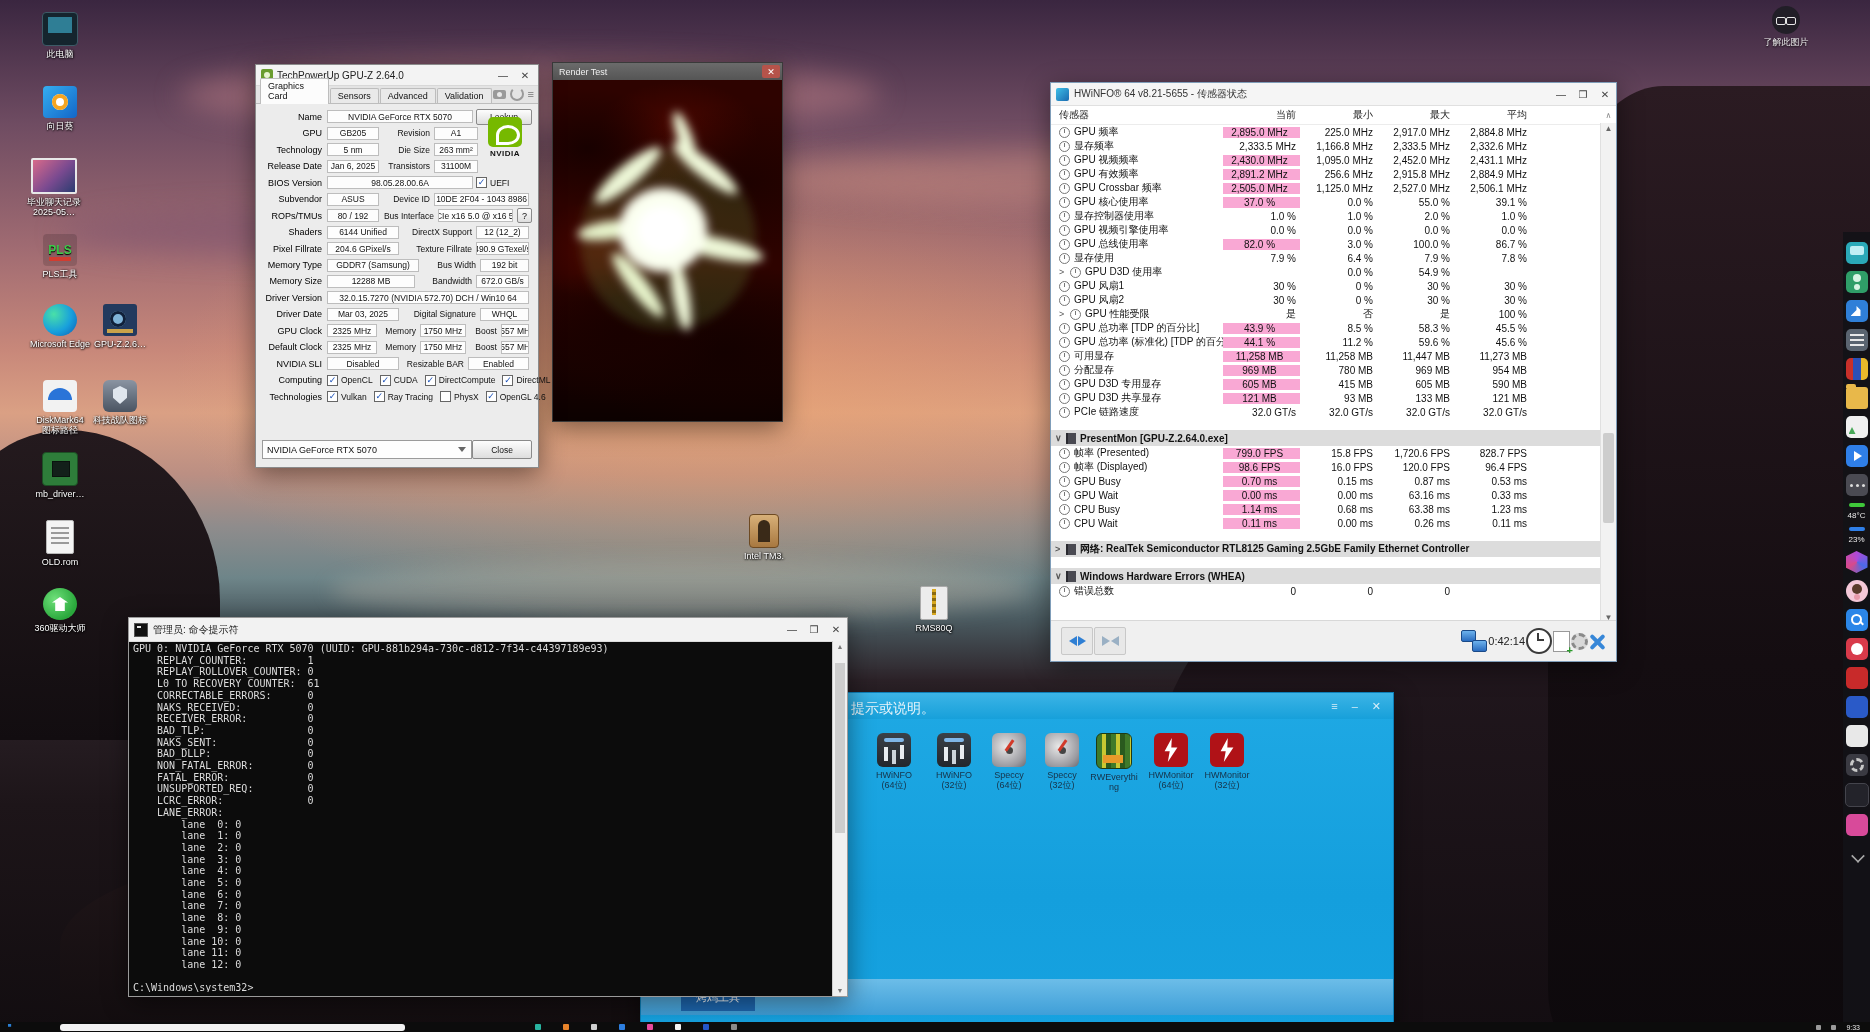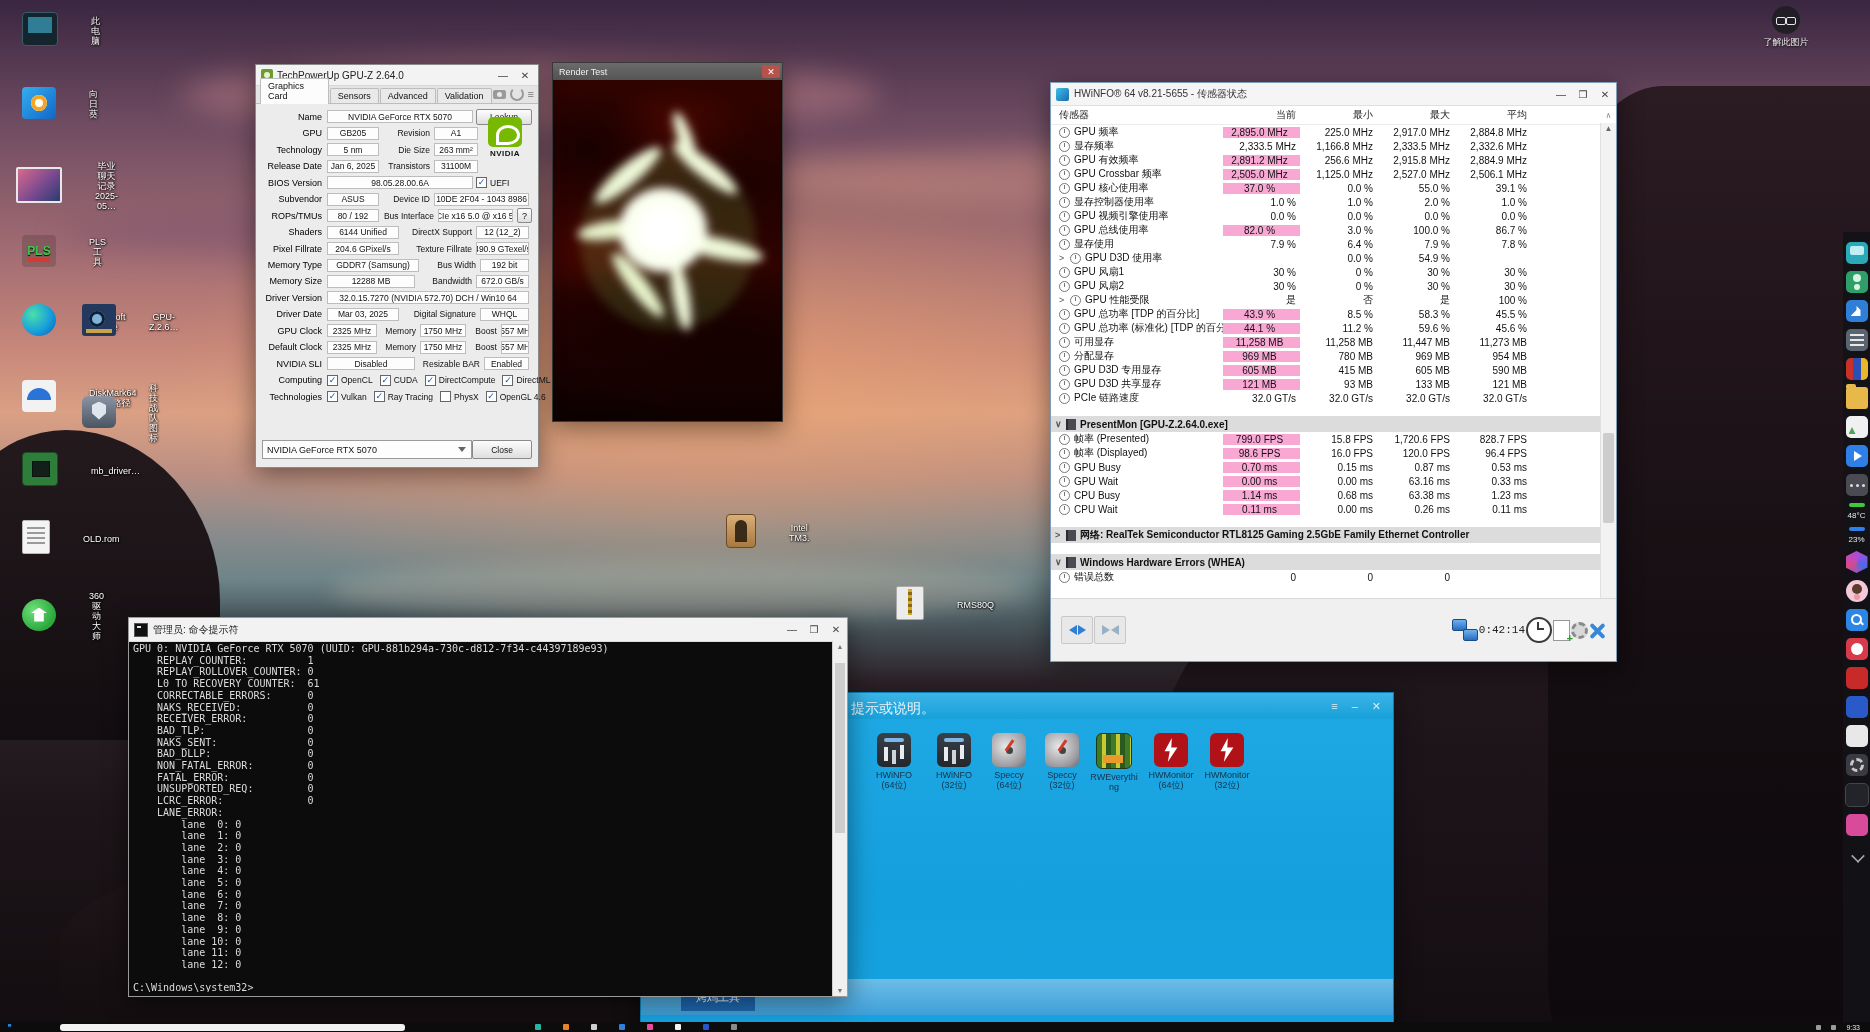--- a/index.html
+++ b/index.html
@@ -14,21 +14,21 @@
   #rock-mid{left:1150px;top:560px;width:420px;height:480px;background:linear-gradient(180deg,#241920,#130d11);border-radius:50% 40% 10% 10%;}
   #rock-bottom{left:60px;top:850px;width:720px;height:240px;background:linear-gradient(180deg,#201619,#0e0a0c);border-radius:40% 50% 0 0;}
   #rock-bottom2{left:700px;top:920px;width:700px;height:160px;background:linear-gradient(180deg,#1c1316,#0c080a);border-radius:50% 40% 0 0;}
   .cloud{position:absolute;border-radius:50%;filter:blur(14px);}
   #cloud1{left:180px;top:60px;width:700px;height:70px;background:rgba(206,138,142,.45);}
   #cloud2{left:760px;top:150px;width:620px;height:56px;background:rgba(226,158,138,.38);}
   #cloud3{left:60px;top:210px;width:520px;height:46px;background:rgba(120,80,110,.45);}
   #water-glint{position:absolute;left:330px;top:560px;width:700px;height:60px;background:rgba(220,200,180,.25);border-radius:50%;filter:blur(10px);}
 
   
-  .dicon{position:absolute;width:76px;display:flex;flex-direction:row;align-items:center;cursor:default;gap:33px;}
+  .dicon{position:absolute;width:76px;display:flex;flex-direction:column;align-items:center;cursor:default;}
   .dg{width:34px;height:32px;border-radius:4px;position:relative;flex:none;}
   .dlabel{margin-top:3px;font-size:9px;line-height:10px;color:#fff;text-align:center;text-shadow:0 1px 2px #000,1px 0 2px #000;}
   .dg-monitor{background:#15252e;border:1px solid #3d5a66;}
   .dg-monitor::after{content:"";position:absolute;left:5px;top:4px;right:5px;bottom:12px;background:#2f7e95;}
   .dg-sunflower{background:linear-gradient(135deg,#35aef0,#1266c8);}
   .dg-sunflower::after{content:"";position:absolute;left:9px;top:8px;width:16px;height:16px;border-radius:50%;background:#fff;box-shadow:inset 0 0 0 4px #f4a522;}
   .dg-photo{width:42px;height:32px;background:linear-gradient(135deg,#d86a8a,#7a4a90 55%,#2a3c70);border:2px solid #e8e8e8;border-radius:2px;}
   .dg-pls{background:rgba(0,0,0,.15);display:flex;align-items:center;justify-content:center;}
   .dg-pls span{font-size:12px;font-weight:bold;color:#3ec84a;text-shadow:0 1px 1px #000;}
   .dg-pls::after{content:"";position:absolute;left:6px;bottom:5px;right:6px;height:4px;background:#d23c30;}
@@ -128,21 +128,21 @@
   .clk{width:9px;height:9px;border:1px solid #777;border-radius:50%;position:relative;flex:none;}
   .clk::after{content:"";position:absolute;left:3.5px;top:1.5px;width:1px;height:3.5px;background:#777;}
   .hw-cell.hl{background:#f9a8d4;text-align:center;}
   .hw-sec{display:flex;align-items:center;gap:4px;height:16px;background:#dcdcdc;font-weight:bold;padding-left:4px;margin-top:3px;white-space:nowrap;}
   .hw-sec .book{width:8px;height:11px;background:#4a4a52;border-left:2px solid #2a2a30;flex:none;}
   .hw-sep{height:8px;}
   #hw-scroll{position:absolute;right:0;top:40px;bottom:38px;width:15px;background:#f2f2f2;border-left:1px solid #e0e0e0;}
   #hw-scroll .thumb{position:absolute;left:2px;right:2px;top:62%;height:90px;background:#cdcdcd;border-radius:2px;}
   #hw-scroll .up,#hw-scroll .dn{position:absolute;left:0;right:0;text-align:center;font-size:8px;color:#666;}
   #hw-scroll .up{top:1px;} #hw-scroll .dn{bottom:1px;}
-  #hw-toolbar{position:absolute;left:0;right:0;bottom:0;height:38px;background:#f0f0f0;border-top:1px solid #d8d8d8;display:flex;align-items:center;padding:12px 10px;gap:1px;font-family:Liberation Mono, monospace;}
+  #hw-toolbar{position:absolute;left:0;right:0;bottom:0;height:38px;background:#f0f0f0;border-top:1px solid #d8d8d8;display:flex;align-items:center;padding:1px 10px;gap:1px;}
   .tbx{width:30px;height:26px;border:1px solid #c8c8c8;background:#e8e8e8;display:flex;align-items:center;justify-content:center;gap:1px;border-radius:2px;}
   .tri-l{width:0;height:0;border-top:5px solid transparent;border-bottom:5px solid transparent;border-right:8px solid #2f7fd4;}
   .tri-r{width:0;height:0;border-top:5px solid transparent;border-bottom:5px solid transparent;border-left:8px solid #2f7fd4;}
   .dim .tri-l{border-right-color:#9ab0c4;} .dim .tri-r{border-left-color:#9ab0c4;}
   .net-ic{width:26px;height:22px;position:relative;margin-left:auto;}
   .net-ic::before,.net-ic::after{content:"";position:absolute;width:13px;height:10px;background:linear-gradient(#6db2ec,#2a6cc0);border:1px solid #1a4a88;border-radius:2px;}
   .net-ic::before{left:0;top:0;} .net-ic::after{right:0;bottom:0;}
   #hw-time{font-size:11px;color:#222;}
   .clk-big{width:22px;height:22px;border:2px solid #3a3a3a;border-radius:50%;position:relative;background:#fff;}
   .clk-big::before{content:"";position:absolute;left:9px;top:3px;width:2px;height:8px;background:#3a3a3a;}
@@ -464,21 +464,21 @@
         <div class="gz-row">
           <span class="gz-label">Default Clock</span>
           <span class="gz-field" style="width: 50px;">2325 MHz</span>
           <span class="gz-l2" style="width: 36px;">Memory</span>
           <span class="gz-field" style="width: 46px;">1750 MHz</span>
           <span class="gz-l2" style="width: 28px;">Boost</span>
           <span class="gz-field" style="flex: 1 1 0%;">2557 MHz</span>
         </div>
         <div class="gz-row">
           <span class="gz-label">NVIDIA SLI</span>
-          <span class="gz-field" style="width: 88px;">Disabled</span>
+          <span class="gz-field" style="width: 72px;">Disabled</span>
           <span class="gz-l2" style="width: 62px;">Resizable BAR</span>
           <span class="gz-field" style="flex: 1 1 0%;">Enabled</span>
         </div>
         <div class="gz-row">
           <span class="gz-label">Computing</span>
           <span class="gz-check">
             <span class="gz-box">✓</span>
             <span>OpenCL</span>
           </span>
           <span class="gz-check">
@@ -556,20 +556,32 @@
         </div>
         <div class="hw-row">
           <span class="hw-name">
             <span class="clk"></span>
             <span>显存频率</span>
           </span>
           <span class="hw-cell">2,333.5 MHz</span>
           <span class="hw-cell">1,166.8 MHz</span>
           <span class="hw-cell">2,333.5 MHz</span>
           <span class="hw-cell">2,332.6 MHz</span>
+          <span class="hw-gap"></span>
+          <span class="hw-sb"></span>
+        </div>
+        <div class="hw-row">
+          <span class="hw-name">
+            <span class="clk"></span>
+            <span>GPU 视频频率</span>
+          </span>
+          <span class="hw-cell hl">2,430.0 MHz</span>
+          <span class="hw-cell">1,095.0 MHz</span>
+          <span class="hw-cell">2,452.0 MHz</span>
+          <span class="hw-cell">2,431.1 MHz</span>
           <span class="hw-gap"></span>
           <span class="hw-sb"></span>
         </div>
         <div class="hw-row">
           <span class="hw-name">
             <span class="clk"></span>
             <span>GPU 有效频率</span>
           </span>
           <span class="hw-cell hl">2,891.2 MHz</span>
           <span class="hw-cell">256.6 MHz</span>

